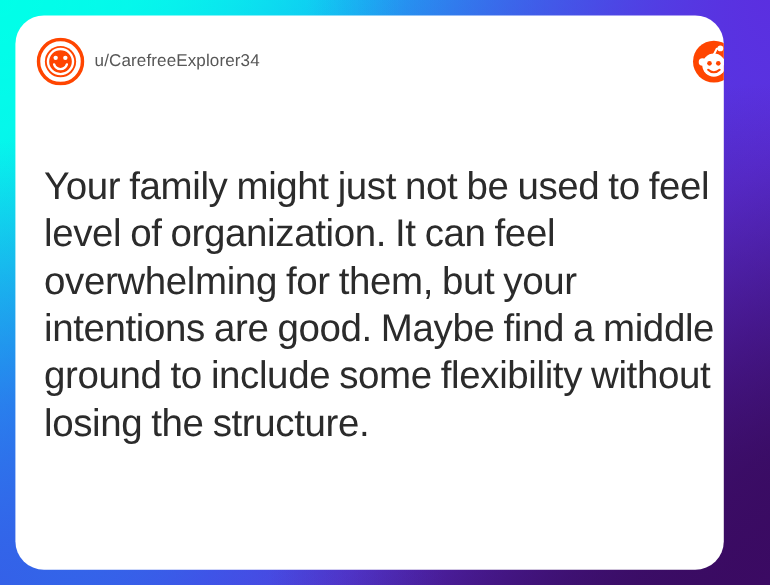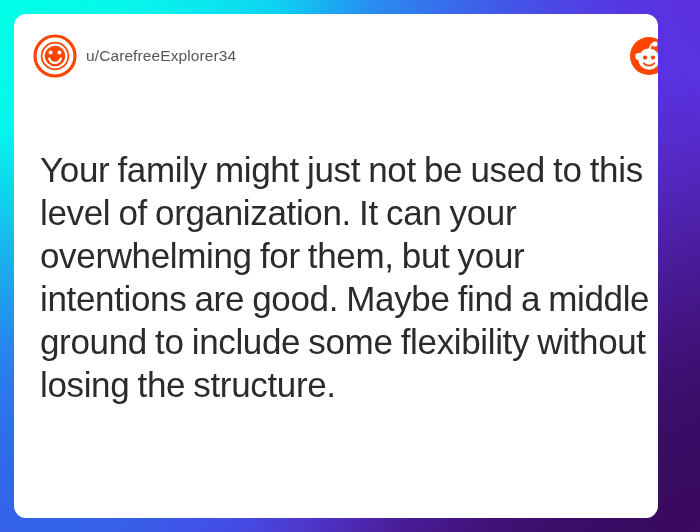--- a/index.html
+++ b/index.html
@@ -57,21 +57,21 @@
     pointer-events: none;
   }
 
   #card {
     position: absolute;
     left: 14px;
     top: 14px;
     width: 644px;
     height: 504px;
     background: #ffffff;
-    border-radius: 12px;
+    border-radius: 26px;
     box-sizing: border-box;
     overflow: hidden;
   }
 
   #card-header {
     position: absolute;
     left: 0;
     top: 0;
     right: 0;
     height: 86px;
@@ -151,16 +151,16 @@
         <circle cx="30.4" cy="20.4" r="3.4" fill="#ffffff"></circle>
         <circle cx="25.9" cy="8.0" r="2.6" fill="#ffffff"></circle>
         <path d="M20 13.6 L22.6 8.3 L25.9 8.0" fill="none" stroke="#ffffff" stroke-width="1.8" stroke-linecap="round" stroke-linejoin="round"></path>
         <circle cx="16.0" cy="21.6" r="2.1" fill="#ff4500"></circle>
         <circle cx="24.0" cy="21.6" r="2.1" fill="#ff4500"></circle>
         <path d="M14.8 27.4 a7.2 7.2 0 0 0 10.4 0" fill="none" stroke="#ff4500" stroke-width="1.9" stroke-linecap="round"></path>
       </svg>
 
     </div>
 
-    <div id="post-body">Your family might just not be used to this level of organization. It can your overwhelming for them, but your intentions are good. Maybe find a middle ground to include some flexibility without losing the structure.</div>
+    <div id="post-body">Your family might just not be used to feel level of organization. It can feel overwhelming for them, but your intentions are good. Maybe find a middle ground to include some flexibility without losing the structure.</div>
 
   </div>
 </div>
 
 </body></html>

